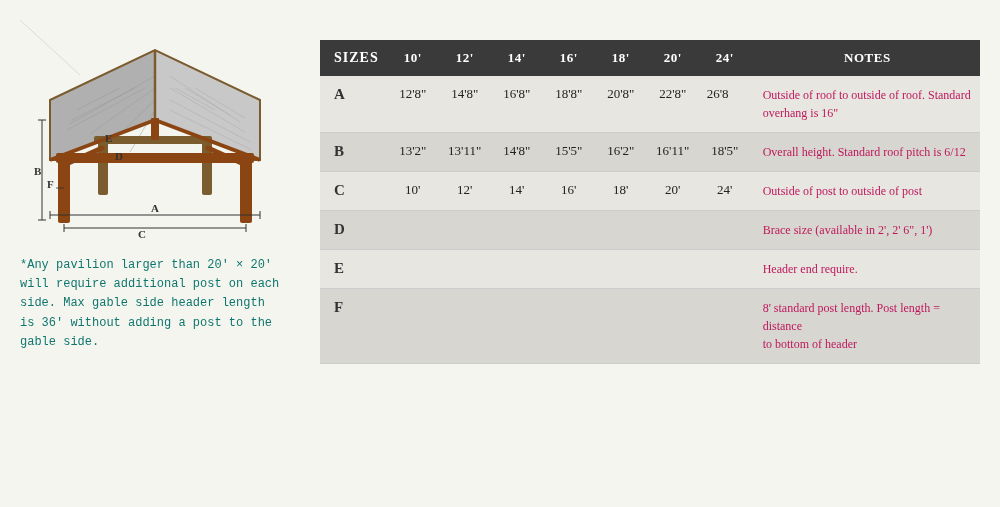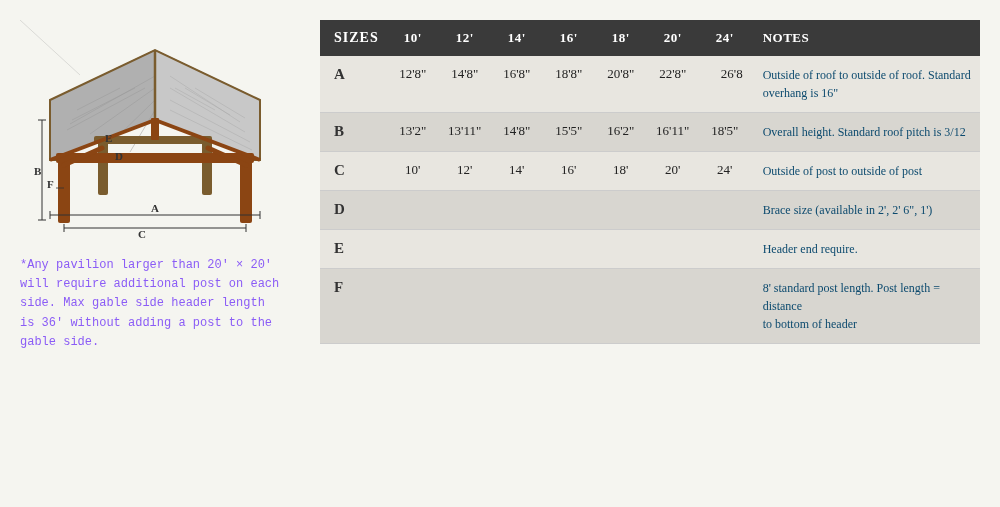--- a/index.html
+++ b/index.html
@@ -29,37 +29,38 @@
     }
 
     .diagram-svg {
       width: 100%;
       height: 100%;
     }
 
     .footnote {
       font-family: 'Courier New', Courier, monospace;
       font-size: 12px;
-      color: #8b5cf6;
+      color: #0f766e;
       line-height: 1.6;
       max-width: 260px;
     }
 
     .right-panel {
       flex: 1;
       padding: 20px 20px 20px 10px;
       display: flex;
       align-items: flex-start;
     }
 
     table {
       width: 100%;
       border-collapse: collapse;
       font-family: Georgia, serif;
       font-size: 13px;
+      margin-top: 20px;
     }
 
     thead tr {
       background: #3a3a3a;
       color: #fff;
     }
 
     thead th {
       padding: 10px 8px;
       text-align: left;
@@ -70,20 +71,21 @@
 
     thead th:first-child {
       padding-left: 14px;
       font-size: 14px;
       font-weight: 900;
       letter-spacing: 1px;
     }
 
     thead th.notes-col {
       padding-left: 12px;
+      text-align: center;
     }
 
     tbody tr {
       border-bottom: 1px solid #ccc;
     }
 
     tbody tr:nth-child(odd) {
       background: #e8e6e0;
     }
 
@@ -100,21 +102,21 @@
     tbody td:first-child {
       font-weight: bold;
       font-size: 15px;
       padding-left: 14px;
       color: #333;
     }
 
     .notes-cell {
       font-size: 12px;
       line-height: 1.5;
-      color: #0c4a6e;
+      color: #be185d;
       padding-left: 12px;
     }
 
     .col-size { width: 52px; }
     .col-dim  { width: 52px; text-align: center; }
     .col-notes { width: auto; }
   </style>
 </head>
 <body>
 
@@ -214,33 +216,33 @@
     </thead>
     <tbody id="table-body">
     <tr>
           <td>A</td>
           <td style="text-align: center; white-space: nowrap;">12'8"</td>
           <td style="text-align: center; white-space: nowrap;">14'8"</td>
           <td style="text-align: center; white-space: nowrap;">16'8"</td>
           <td style="text-align: center; white-space: nowrap;">18'8"</td>
           <td style="text-align: center; white-space: nowrap;">20'8"</td>
           <td style="text-align: center; white-space: nowrap;">22'8"</td>
-          <td style="text-align: right; white-space: nowrap;">26'8</td>
+          <td style="text-align: left; white-space: nowrap;">26'8</td>
           <td class="notes-cell">Outside of roof to outside of roof. Standard overhang is 16"</td>
         </tr>
         <tr>
           <td>B</td>
           <td style="text-align: center; white-space: nowrap;">13'2"</td>
           <td style="text-align: center; white-space: nowrap;">13'11"</td>
           <td style="text-align: center; white-space: nowrap;">14'8"</td>
           <td style="text-align: center; white-space: nowrap;">15'5"</td>
           <td style="text-align: center; white-space: nowrap;">16'2"</td>
           <td style="text-align: center; white-space: nowrap;">16'11"</td>
           <td style="text-align: center; white-space: nowrap;">18'5"</td>
-          <td class="notes-cell">Overall height. Standard roof pitch is 3/12</td>
+          <td class="notes-cell">Overall height. Standard roof pitch is 6/12</td>
         </tr>
         <tr>
           <td>C</td>
           <td style="text-align: center; white-space: nowrap;">10'</td>
           <td style="text-align: center; white-space: nowrap;">12'</td>
           <td style="text-align: center; white-space: nowrap;">14'</td>
           <td style="text-align: center; white-space: nowrap;">16'</td>
           <td style="text-align: center; white-space: nowrap;">18'</td>
           <td style="text-align: center; white-space: nowrap;">20'</td>
           <td style="text-align: center; white-space: nowrap;">24'</td>

